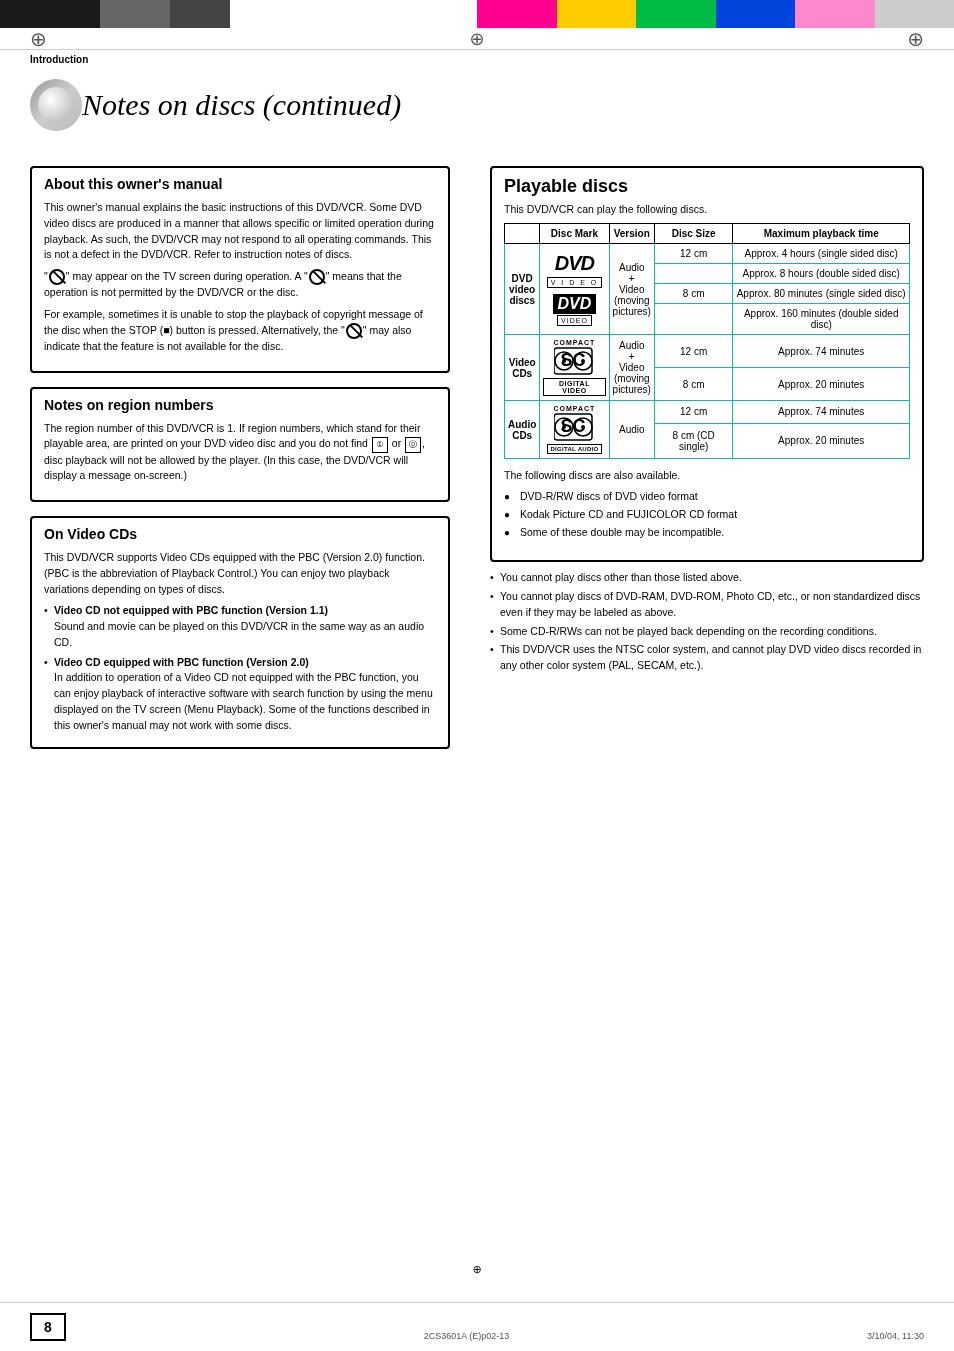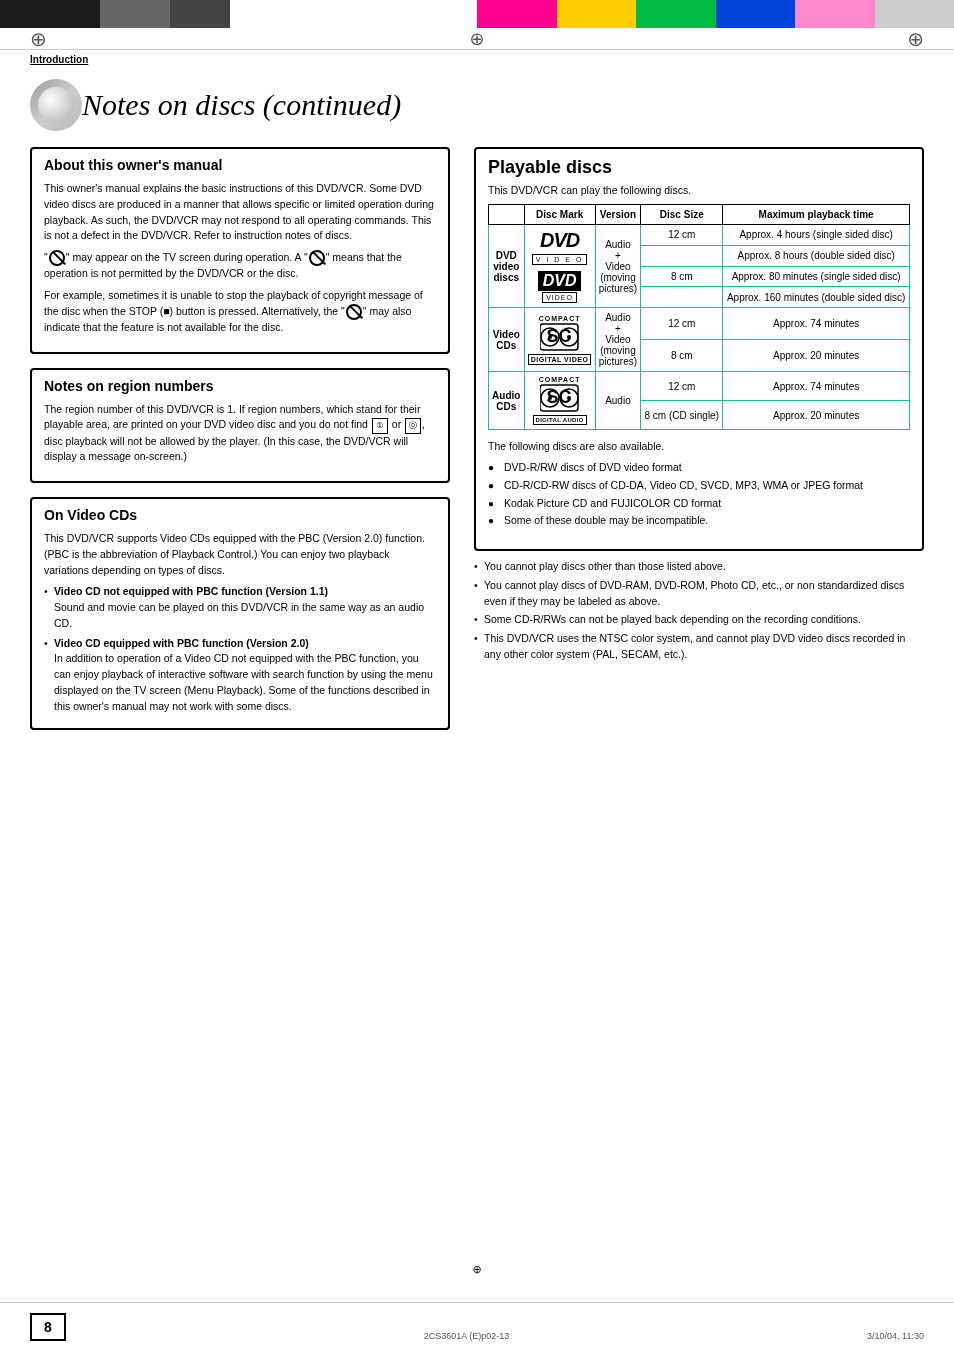--- a/index.html
+++ b/index.html
@@ -64,21 +64,20 @@
       font-size: 20px;
       color: #555;
     }
 
     
     .section-label {
       padding: 4px 30px;
       font-size: 10px;
       font-weight: bold;
       color: #000;
-      text-decoration: underline;
     }
 
     
     .page-title-area {
       padding: 10px 30px 16px 30px;
       display: flex;
       align-items: center;
     }
     .title-circle {
       width: 52px;
@@ -105,21 +104,22 @@
       font-size: 30px;
       font-style: italic;
       font-weight: normal;
       color: #000;
     }
 
     
     .main-content {
       display: flex;
       padding: 0 30px;
-      gap: 24px;
+      gap: 40px;
+      margin-top: 19px;
     }
 
     
     .left-col {
       width: 420px;
       flex-shrink: 0;
     }
 
     
     .right-col {
@@ -539,21 +539,20 @@
           <tr>
             <td>8 cm (CD single)</td>
             <td>Approx. 20 minutes</td>
           </tr>
         </tbody>
       </table>
 
       <p class="following-discs">The following discs are also available.</p>
       <ul class="disc-bullet-list">
         <li>DVD-R/RW discs of DVD video format</li>
-        <li>CD-R/CD-RW discs of CD-DA, Video CD, SVCD, MP3, WMA or JPEG format</li>
         <li>Kodak Picture CD and FUJICOLOR CD format</li>
         <li>Some of these double may be incompatible.</li>
       </ul>
 
     </div>
 
     <ul class="note-list" style="margin-top:8px;">
       <li>You cannot play discs other than those listed above.</li>
       <li>You cannot play discs of DVD-RAM, DVD-ROM, Photo CD, etc., or non standardized discs even if they may be labeled as above.</li>
       <li>Some CD-R/RWs can not be played back depending on the recording conditions.</li>

